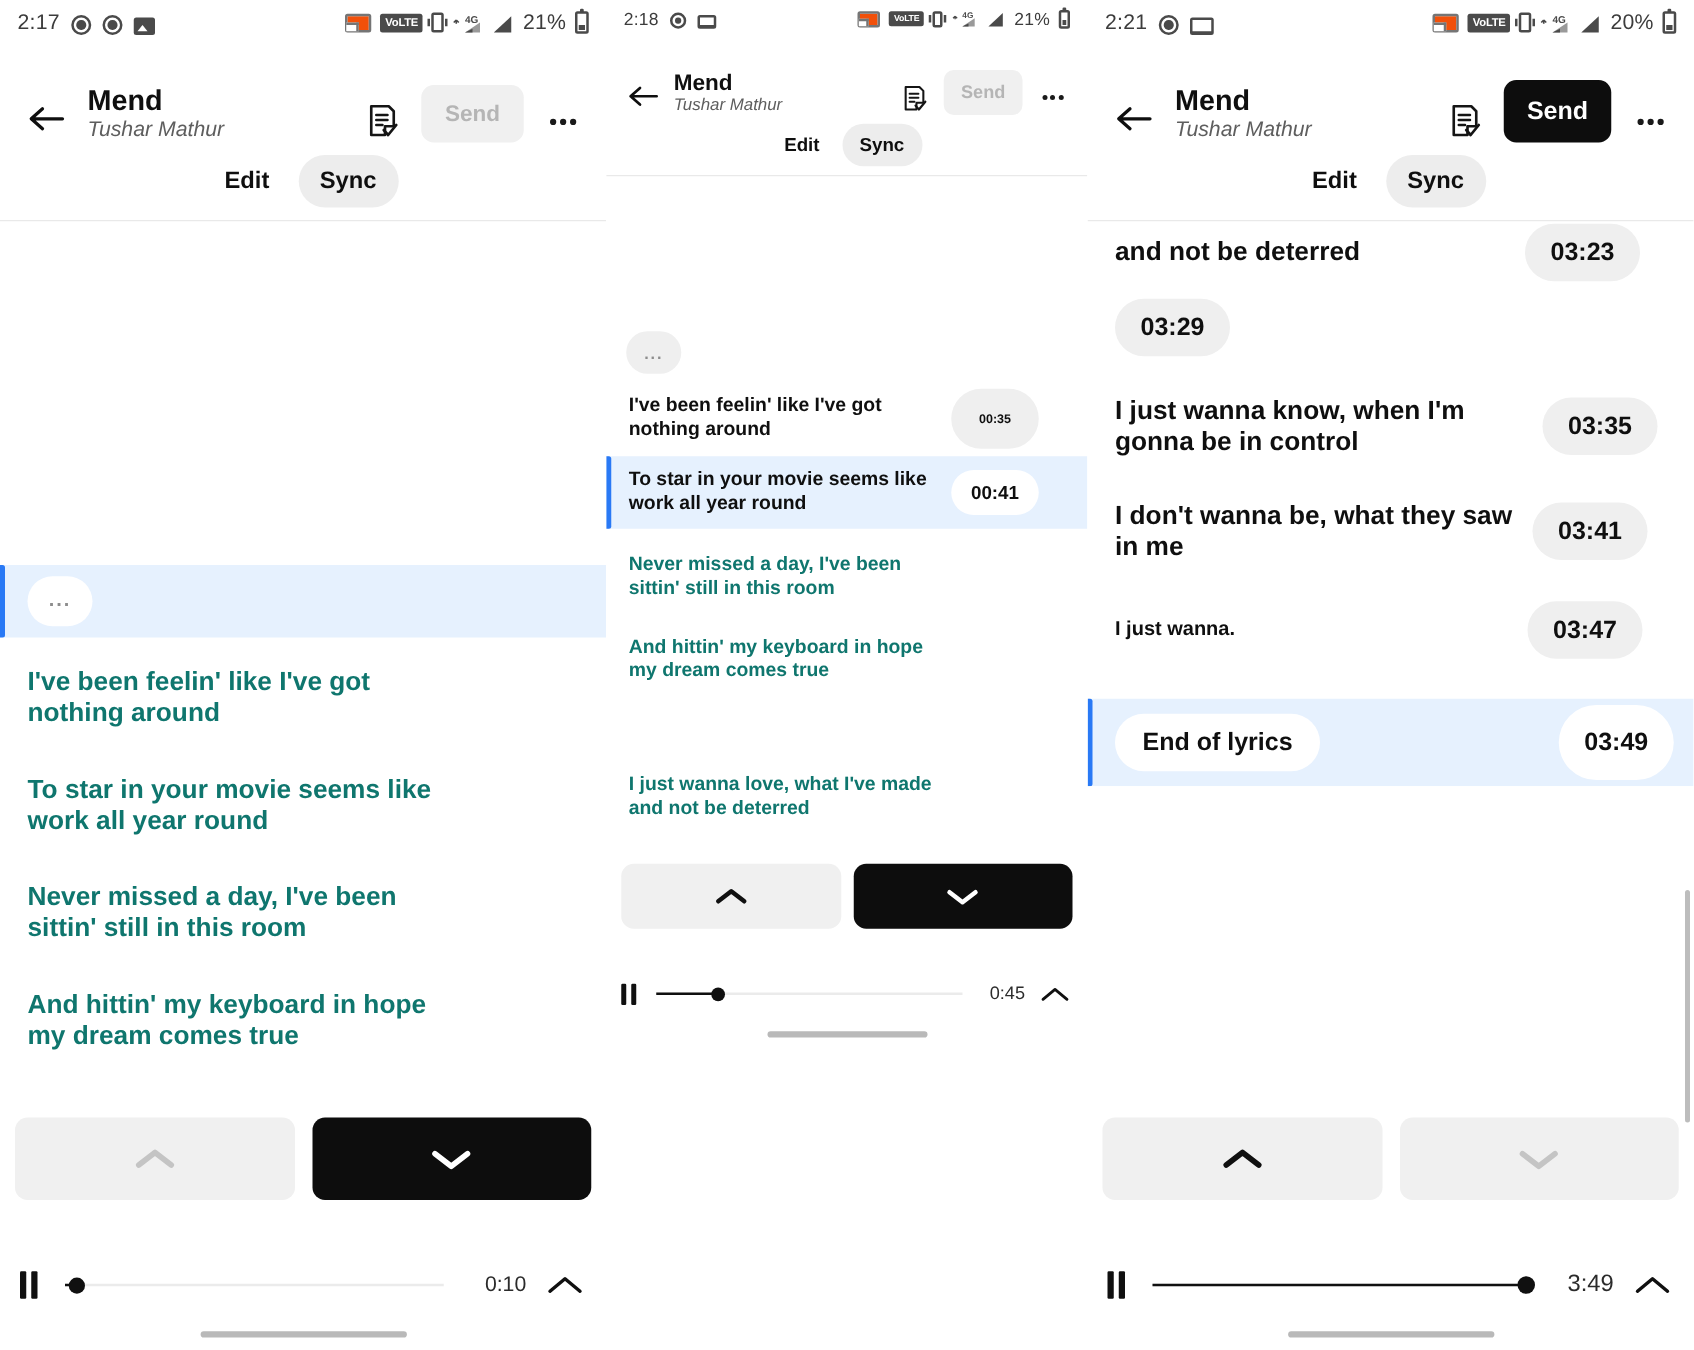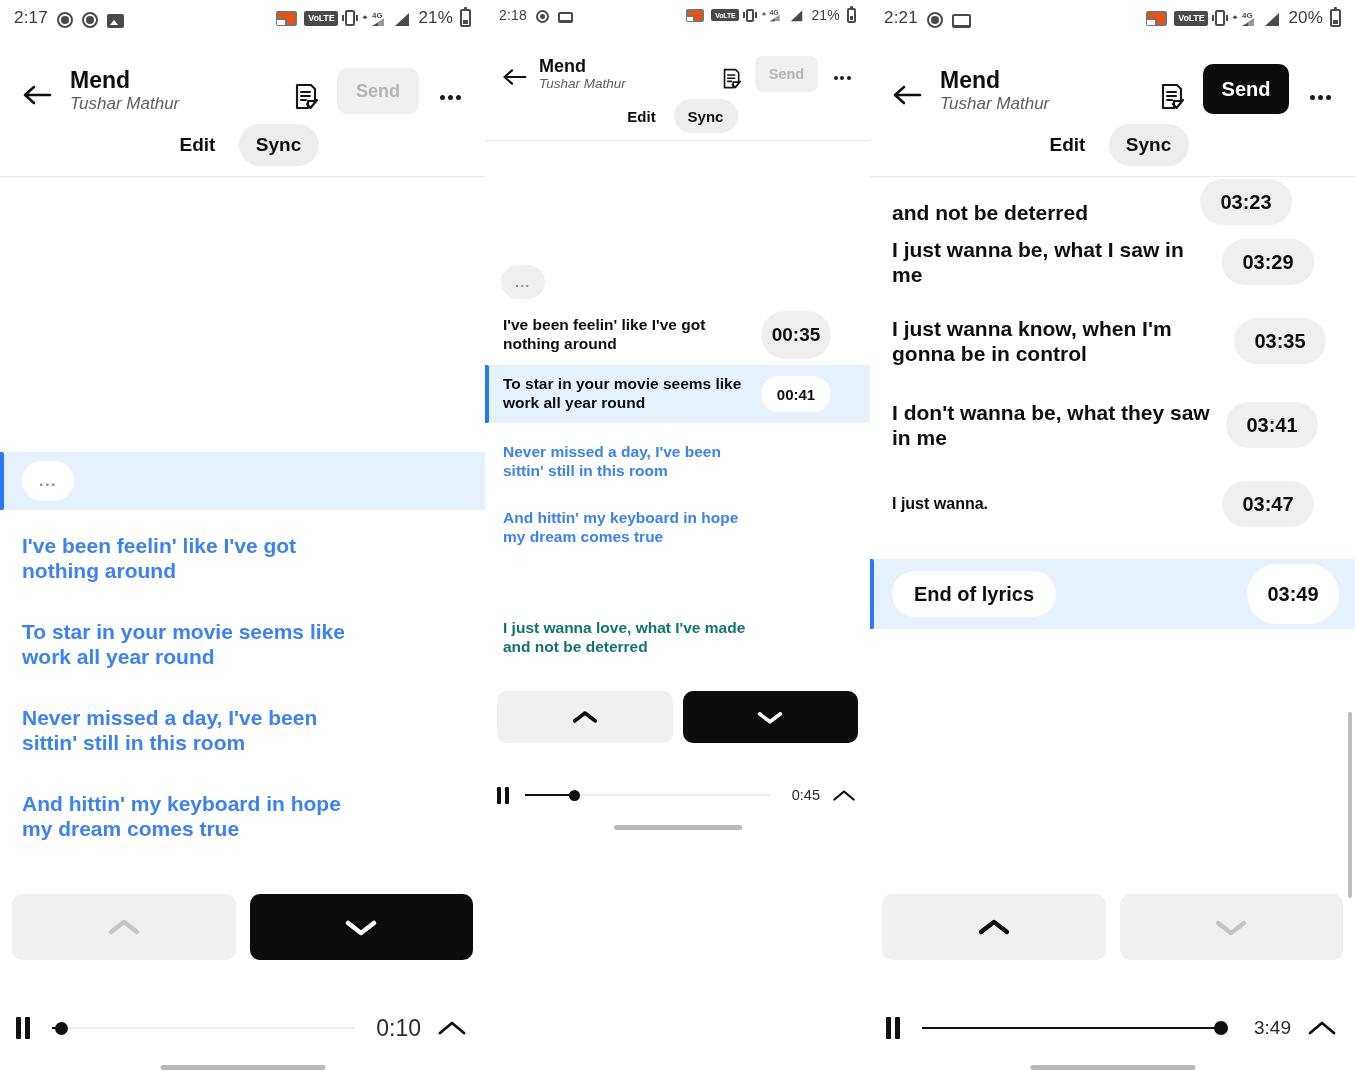--- a/index.html
+++ b/index.html
@@ -137,21 +137,21 @@
   .lyr-row {
     display:flex; align-items:center;
     position: relative;
   }
   .lyr-row.cur { background:#e6f1fe; }
   .lyr-row.cur::before {
     content:""; position:absolute; left:0; top:0; bottom:0;
     width:4px; background:#2979f5; border-radius:0 2px 2px 0;
   }
   .lyr-text { flex:1; font-weight:700; color:#0f0f0f; }
-  .lyr-text.dim { color:#3b82f6; font-weight:700; }
+  .lyr-text.dim { color:#0f766e; font-weight:700; }
   .lyr-text.dimmer { color:#0f766e; font-weight:700; }
   .chip {
     border-radius:999px; background:#efefef;
     display:flex; align-items:center; justify-content:center;
     font-weight:700; color:#0f0f0f; flex:none;
   }
   .chip.white { background:#ffffff; }
   .chip.ellipsis { color:#8d8d8d; letter-spacing:1.5px; }
 
   
@@ -304,21 +304,21 @@
     <div class="player" style="position:absolute;left:0;right:0;bottom:32px;height:40px;padding:0 16px;gap:14px;">
       <div class="pause">
         <i style="width:5px;height:22px;"></i>
           <i style="width:5px;height:22px;"></i>
       </div>
       <div class="track" style="height:22px;margin-left:8px;">
         <span class="rail"></span>
         <span class="fill" style="width:3%;"></span>
         <span class="knob" style="left:3%;width:13px;height:13px;margin-left:-6px;"></span>
       </div>
-      <div class="time" style="font-size:23px;width:52px;">0:10</div>
+      <div class="time" style="font-size:17px;width:52px;">0:10</div>
       <div class="up-caret" style="width:34px;height:30px;">
         <svg width="30" height="18" viewBox="0 0 30 18">
             <path d="M3 14 L15 4 L27 14" stroke="#101010" stroke-width="2.8" fill="none" stroke-linecap="round" stroke-linejoin="round"></path>
           </svg>
       </div>
     </div>
     <div class="homebar" style="width:165px;"></div>
   </div>
 
   <div class="panel p2">
@@ -397,21 +397,21 @@
       <div class="seg active" style="width:64px;height:34px;font-size:15px;">Sync</div>
     </div>
     <div class="divider"></div>
 
     <div class="lyrics" style="padding-top:118px;">
       <div class="lyr-row" style="height:46px;padding:0 14px 0 16px;">
         <div class="chip ellipsis" style="width:44px;height:34px;font-size:13px;">...</div>
       </div>
       <div class="lyr-row" style="min-height:58px;padding:6px 14px 6px 18px;gap:10px;">
         <div class="lyr-text" style="font-size:15.5px;line-height:1.2;max-width:248px;">I've been feelin' like I've got nothing around</div>
-        <div class="chip" style="width:70px;height:48px;font-size:19px;">00:35</div>
+        <div class="chip" style="width:70px;height:48px;font-size:10px;">00:35</div>
       </div>
       <div class="lyr-row cur" style="min-height:58px;padding:6px 14px 6px 18px;gap:10px;">
         <div class="lyr-text" style="font-size:15.5px;line-height:1.2;max-width:248px;">To star in your movie seems like work all year round</div>
         <div class="chip white" style="width:70px;height:36px;font-size:15px;">00:41</div>
       </div>
       <div class="lyr-row" style="min-height:66px;padding:12px 14px 0 18px;">
         <div class="lyr-text dim" style="font-size:15.5px;line-height:1.22;max-width:262px;">Never missed a day, I've been sittin' still in this room</div>
       </div>
       <div class="lyr-row" style="min-height:66px;padding:12px 14px 0 18px;">
         <div class="lyr-text dim" style="font-size:15.5px;line-height:1.22;max-width:262px;">And hittin' my keyboard in hope my dream comes true</div>
@@ -525,26 +525,25 @@
       </div>
     </div>
 
     <div class="segrow" style="height:62px;gap:10px;">
       <div class="seg" style="width:62px;height:42px;font-size:19px;">Edit</div>
       <div class="seg active" style="width:80px;height:42px;font-size:19px;">Sync</div>
     </div>
     <div class="divider"></div>
 
     <div class="lyrics" style="overflow:hidden;">
-      <div class="lyr-row" style="min-height:46px;padding:0 16px 0 22px;gap:8px;margin-top:-26px;align-items:flex-end;">
+      <div class="lyr-row" style="min-height:46px;padding:0 16px 0 22px;gap:28px;margin-top:-26px;">
         <div class="lyr-text" style="font-size:21px;line-height:1.2;max-width:300px;padding-top:28px;">and not be deterred</div>
         <div class="chip" style="width:92px;height:46px;font-size:20px;margin-top:28px;">03:23</div>
       </div>
       <div class="lyr-row" style="min-height:74px;padding:8px 16px 8px 22px;gap:12px;">
-        <div class="lyr-text" style="font-size:21px;line-height:1.2;max-width:318px;">I just wanna be, what I saw in me</div>
         <div class="chip" style="width:92px;height:46px;font-size:20px;">03:29</div>
       </div>
       <div class="lyr-row" style="min-height:84px;padding:8px 16px 8px 22px;gap:12px;">
         <div class="lyr-text" style="font-size:21px;line-height:1.2;max-width:330px;">I just wanna know, when I'm gonna be in control</div>
         <div class="chip" style="width:92px;height:46px;font-size:20px;">03:35</div>
       </div>
       <div class="lyr-row" style="min-height:84px;padding:8px 16px 8px 22px;gap:12px;">
         <div class="lyr-text" style="font-size:21px;line-height:1.2;max-width:322px;">I don't wanna be, what they saw in me</div>
         <div class="chip" style="width:92px;height:46px;font-size:20px;">03:41</div>
       </div>

